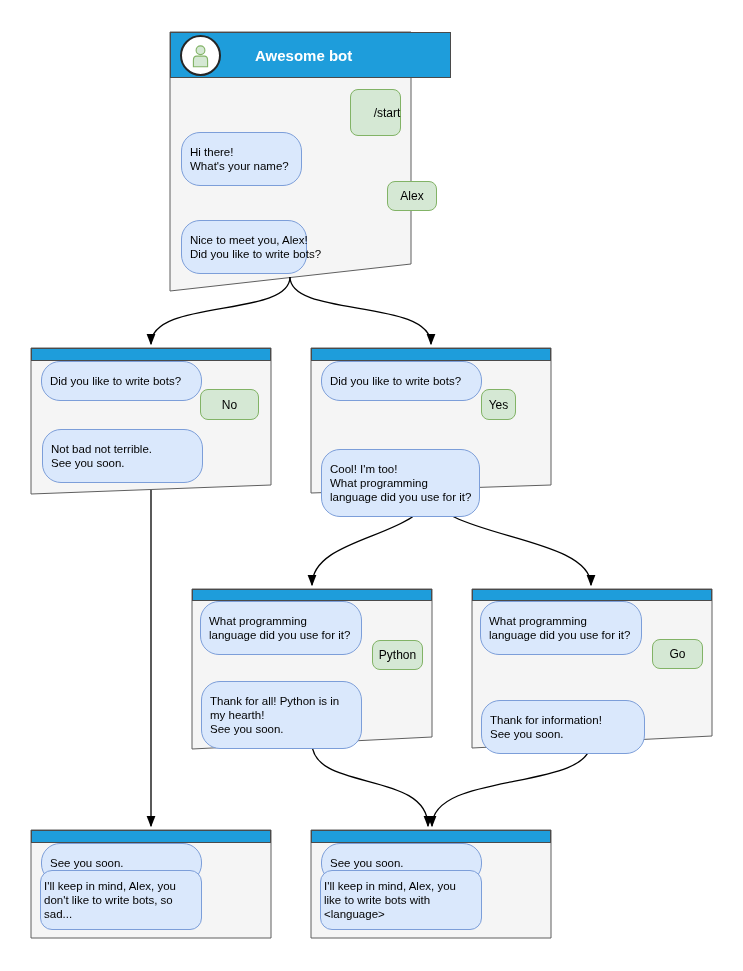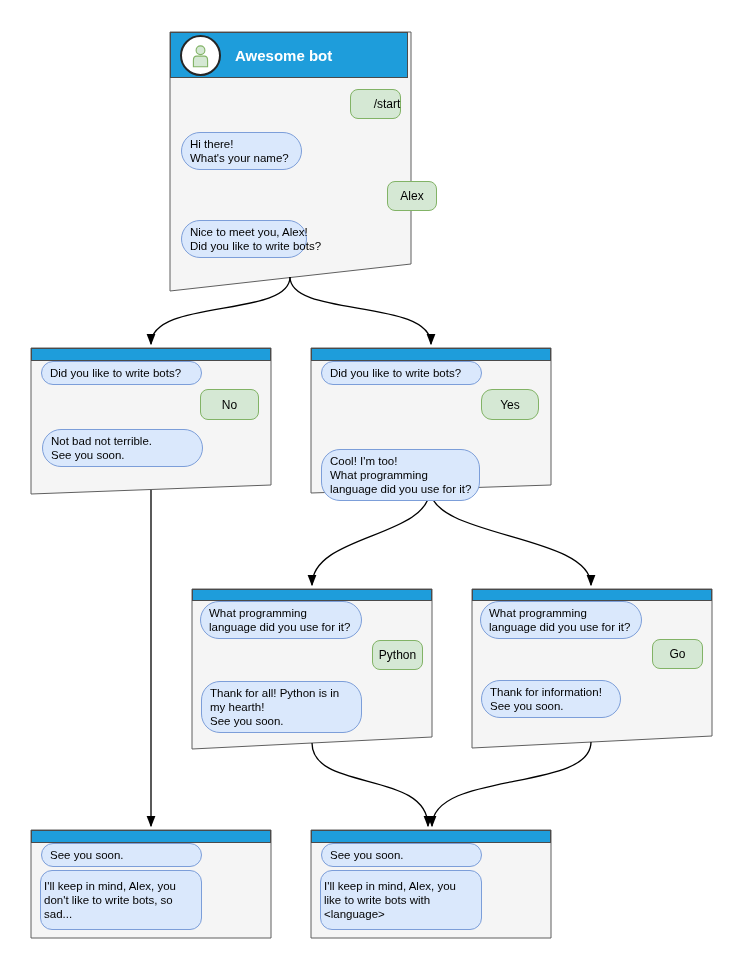--- a/index.html
+++ b/index.html
@@ -32,21 +32,21 @@
     border:2px solid #262626;box-sizing:border-box;margin-left:9px;
     display:flex;align-items:center;justify-content:center;flex:0 0 auto;
   }
   .title{color:var(--title-color);font-weight:bold;font-size:15px;margin-left:14px;white-space:nowrap;}
   .bubble{
     position:absolute;box-sizing:border-box;color:#000;
     font-size:11.5px;line-height:14px;white-space:pre;
   }
   .bot{
     background:var(--bot-fill);border:1px solid var(--bot-border);
-    border-radius:19px;padding:4px 8px;
+    border-radius:19px;padding:12px 8px;
   }
   .user{
     background:var(--user-fill);border:1px solid var(--user-border);
     border-radius:8px;display:flex;align-items:center;justify-content:center;
     font-size:12px;
   }
   .big{border-radius:12px;padding:8px 3px;}
 </style>
 </head>
 <body>
@@ -70,62 +70,62 @@
 
     <path class="edge" d="M290,277 C290,318 151,298 151,344" marker-end="url(#arrowhead)"></path>
     <path class="edge" d="M290,277 C290,318 431,298 431,344" marker-end="url(#arrowhead)"></path>
     <path class="edge" d="M151,490 L151,826" marker-end="url(#arrowhead)"></path>
     <path class="edge" d="M430,489 C430,538 312,534 312,585" marker-end="url(#arrowhead)"></path>
     <path class="edge" d="M430,489 C430,538 591,534 591,585" marker-end="url(#arrowhead)"></path>
     <path class="edge" d="M312,743 C312,792 428,770 428,826" marker-end="url(#arrowhead)"></path>
     <path class="edge" d="M591,742 C591,792 432,770 432,826" marker-end="url(#arrowhead)"></path>
   </svg>
 
-  <div class="winbar main-bar" style="left:170px;top:32px;width:238px;height:46px;">
+  <div class="winbar main-bar" style="left:170px;top:32px;width:281px;height:46px;gap:20px;">
     <div class="avatar">
       <svg width="27" height="27" viewBox="0 0 24 24">
         <circle cx="12" cy="7.3" r="3.9" fill="#d5e8d4" stroke="#82b366" stroke-width="1"></circle>
         <path d="M5.7,22 L5.7,16.2 Q5.7,12.6 8.6,12.6 L15.4,12.6 Q18.3,12.6 18.3,16.2 L18.3,22 Z" fill="#d5e8d4" stroke="#82b366" stroke-width="1"></path>
       </svg>
     </div>
     <div class="title">Awesome bot</div>
   </div>
-  <div class="bubble user" style="left:350px;top:89px;width:51px;height:30px;padding-left:23px;">/start</div>
+  <div class="bubble user" style="left:350px;top:89px;width:51px;height:47px;padding-left:23px;">/start</div>
   <div class="bubble bot" style="left:181px;top:132px;width:121px;">Hi there!
 What's your name?</div>
   <div class="bubble user" style="left:350px;top:181px;width:50px;height:30px;margin-left:37px;">Alex</div>
   <div class="bubble bot" style="left:181px;top:220px;width:126px;">Nice to meet you, Alex!
 Did you like to write bots?</div>
 
   <div class="winbar" style="left:31px;top:348px;width:240px;height:13px;"></div>
   <div class="bubble bot" style="left:41px;top:361px;width:161px;">Did you like to write bots?</div>
   <div class="bubble user" style="left:200px;top:389px;width:59px;height:31px;">No</div>
   <div class="bubble bot" style="left:42px;top:429px;width:161px;">Not bad not terrible.
 See you soon.</div>
 
   <div class="winbar" style="left:311px;top:348px;width:240px;height:13px;"></div>
   <div class="bubble bot" style="left:321px;top:361px;width:161px;">Did you like to write bots?</div>
-  <div class="bubble user" style="left:481px;top:389px;width:58px;height:31px;border-radius:11px;">Yes</div>
+  <div class="bubble user" style="left:481px;top:389px;width:35px;height:31px;">Yes</div>
   <div class="bubble bot" style="left:321px;top:429px;width:159px;margin-top:20px;">Cool! I'm too!
 What programming
 language did you use for it?</div>
 
   <div class="winbar" style="left:192px;top:589px;width:240px;height:12px;"></div>
   <div class="bubble bot" style="left:200px;top:601px;width:162px;">What programming
 language did you use for it?</div>
   <div class="bubble user" style="left:372px;top:640px;width:51px;height:30px;">Python</div>
   <div class="bubble bot" style="left:201px;top:681px;width:161px;">Thank for all! Python is in
 my hearth!
 See you soon.</div>
 
   <div class="winbar" style="left:472px;top:589px;width:240px;height:12px;"></div>
   <div class="bubble bot" style="left:480px;top:601px;width:162px;">What programming
 language did you use for it?</div>
   <div class="bubble user" style="left:652px;top:639px;width:51px;height:30px;">Go</div>
-  <div class="bubble bot" style="left:481px;top:680px;width:140px;">Thank for information!
+  <div class="bubble bot" style="left:481px;top:700px;width:164px;">Thank for information!
 See you soon.</div>
 
   <div class="winbar" style="left:31px;top:830px;width:240px;height:13px;"></div>
   <div class="bubble bot" style="left:41px;top:843px;width:161px;">See you soon.</div>
   <div class="bubble bot big" style="left:40px;top:870px;width:162px;">I'll keep in mind, Alex, you
 don't like to write bots, so
 sad...</div>
 
   <div class="winbar" style="left:311px;top:830px;width:240px;height:13px;"></div>
   <div class="bubble bot" style="left:321px;top:843px;width:161px;">See you soon.</div>

